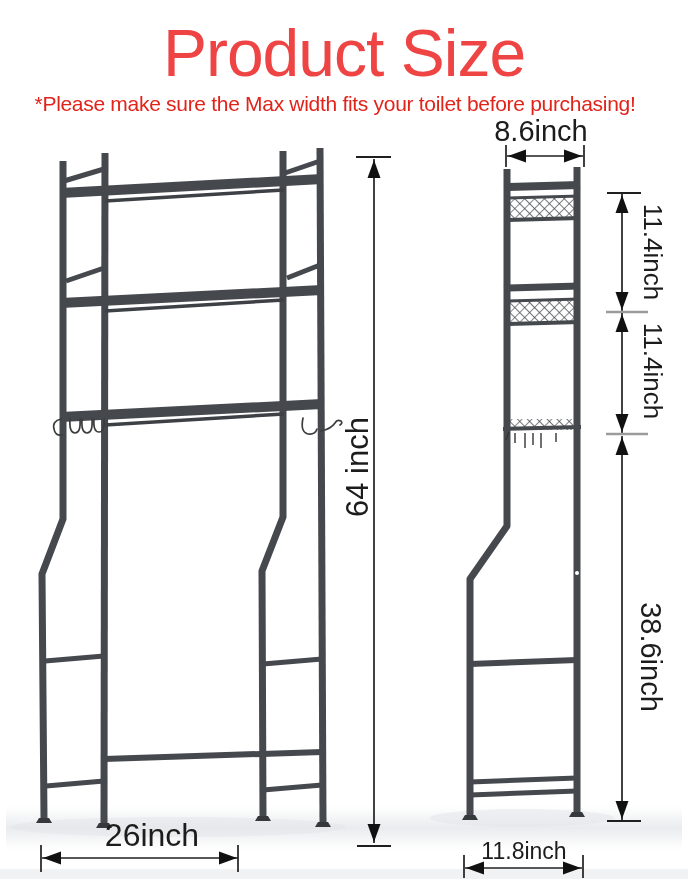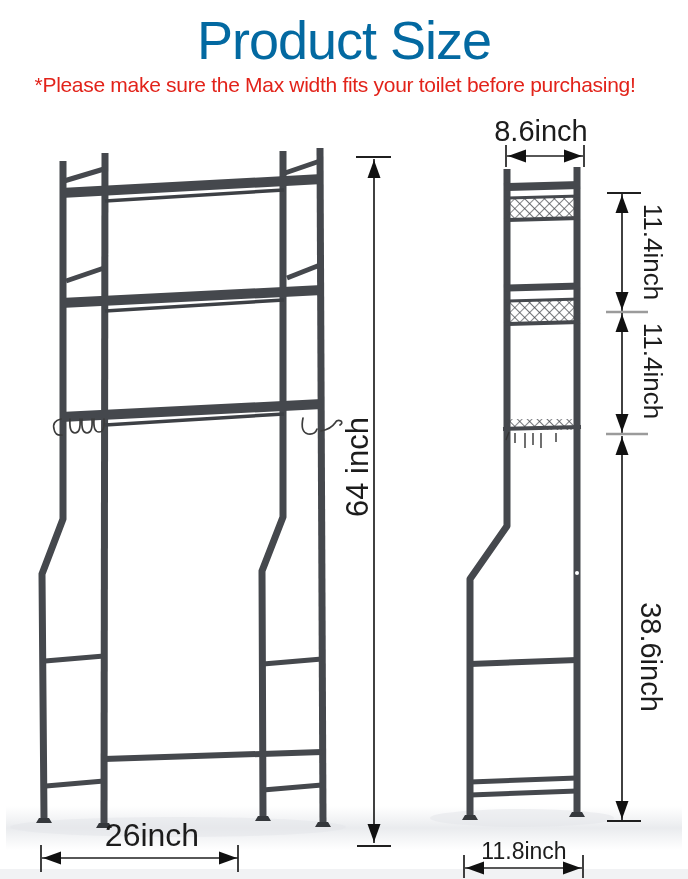--- a/index.html
+++ b/index.html
@@ -2,22 +2,22 @@
 <html><head>
 <meta charset="utf-8">
 <style>
   html,body{margin:0;padding:0;background:#fff;}
   .canvas{
     position:relative;width:688px;height:879px;background:#ffffff;overflow:hidden;
     font-family:"Liberation Sans",sans-serif;
   }
   header{position:absolute;top:0;left:0;width:688px;text-align:center;z-index:2;}
   h1.title{
-    margin:0;padding-top:13px;font-size:54px;line-height:1.02;font-weight:400;
-    color:#0369a1;letter-spacing:-1px;
+    margin:0;padding-top:20px;font-size:66px;line-height:1.02;font-weight:400;
+    color:#ef4444;letter-spacing:-1px;
   }
   p.warning{
     margin:5px 18px 0 0;font-size:21px;line-height:1.1;font-weight:400;
     color:#e2231a;letter-spacing:-0.3px;
   }
   svg.diagram{position:absolute;top:0;left:0;z-index:1;}
   .rack{stroke:#45484d;fill:none;}
   .dim{stroke:#1f1f1f;stroke-width:1.7;fill:none;}
   .dimtick{stroke:#1f1f1f;stroke-width:2;fill:none;}
   .graytick{stroke:#9b9b9b;stroke-width:2.6;fill:none;}

